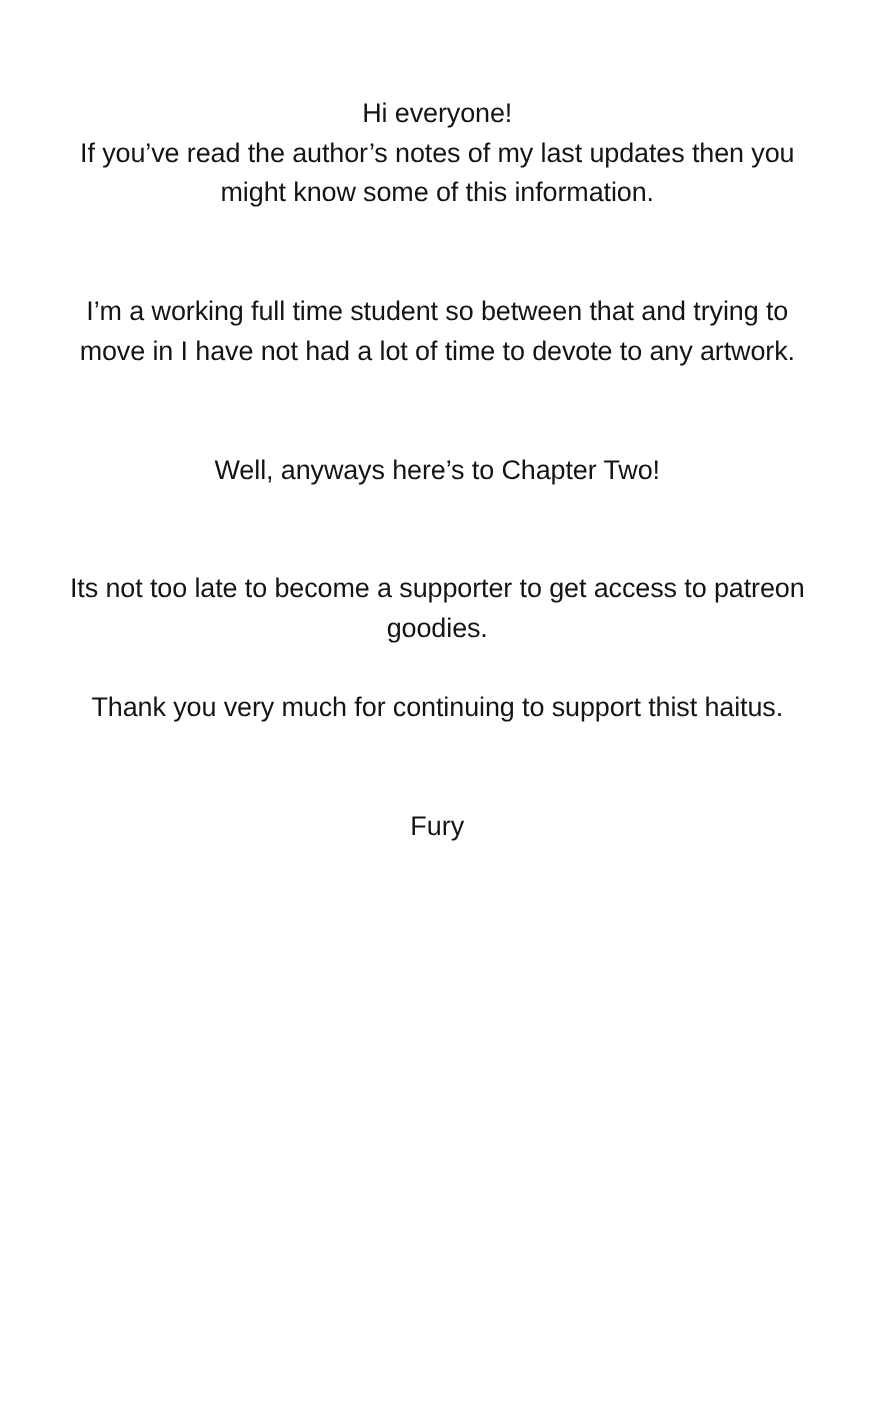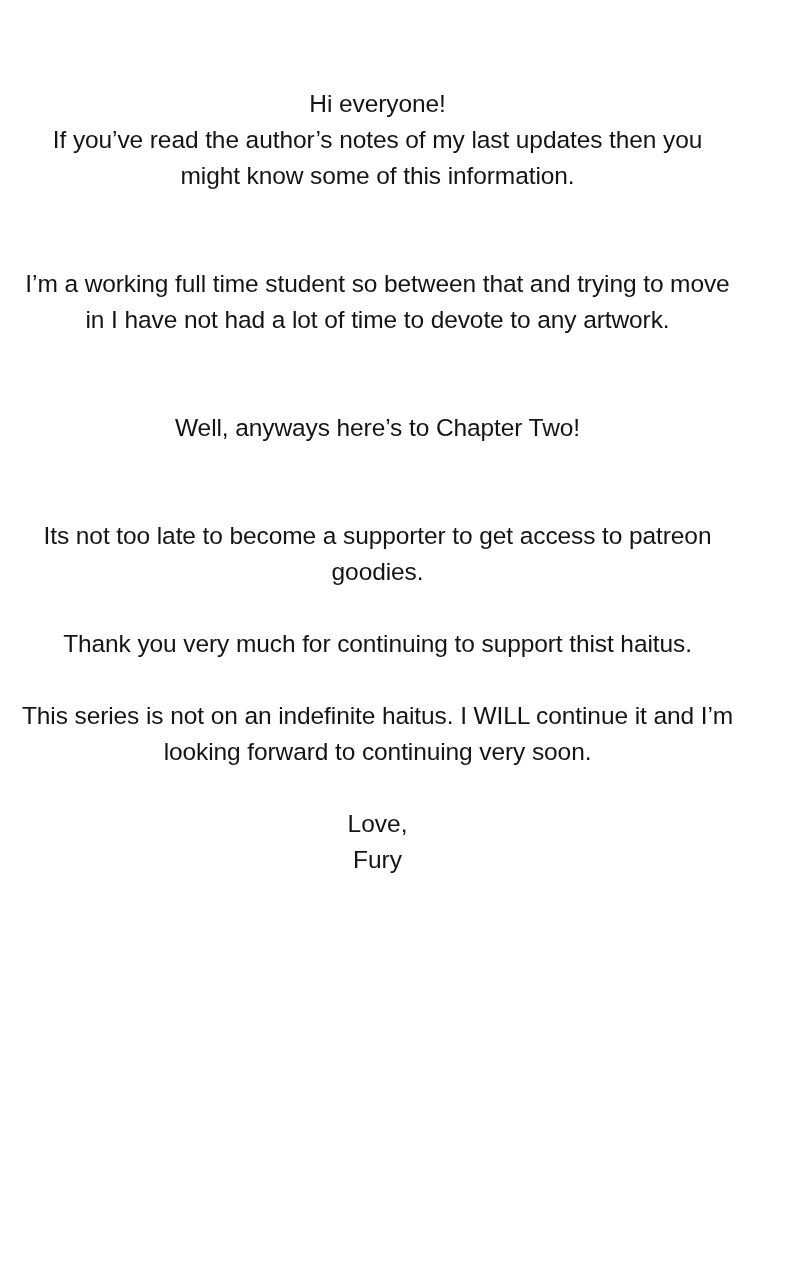--- a/index.html
+++ b/index.html
@@ -11,21 +11,21 @@
     width: 800px;
     height: 1280px;
     overflow: hidden;
     font-family: "Liberation Sans", sans-serif;
     color: #141414;
   }
   #note {
     box-sizing: border-box;
     width: 775px;
     height: 1280px;
-    padding: 86px 40px 0 20px;
+    padding: 86px 40px 0 60px;
     display: block;
   }
   .para {
     text-align: center;
     font-size: 24.5px;
     line-height: 36px;
     letter-spacing: -0.1px;
     margin: 0;
     padding: 0;
   }
@@ -58,19 +58,17 @@
   <div class="gap"></div>
 
   <div class="gap"></div>
 
   <p class="para">Its not too late to become a supporter to get access to patreon goodies.</p>
   <div class="gap"></div>
 
   <p class="para">Thank you very much for continuing to support thist haitus.</p>
   <div class="gap"></div>
 
-  <p class="para">This series is not on an indefinite haitus. I WILL continue it and I’m looking forward to continuing very soon.</p>
   <div class="gap"></div>
 
-  <p class="signature">Love,</p>
   <p class="signature">Fury</p>
 
 </div>
 
 </body></html>

